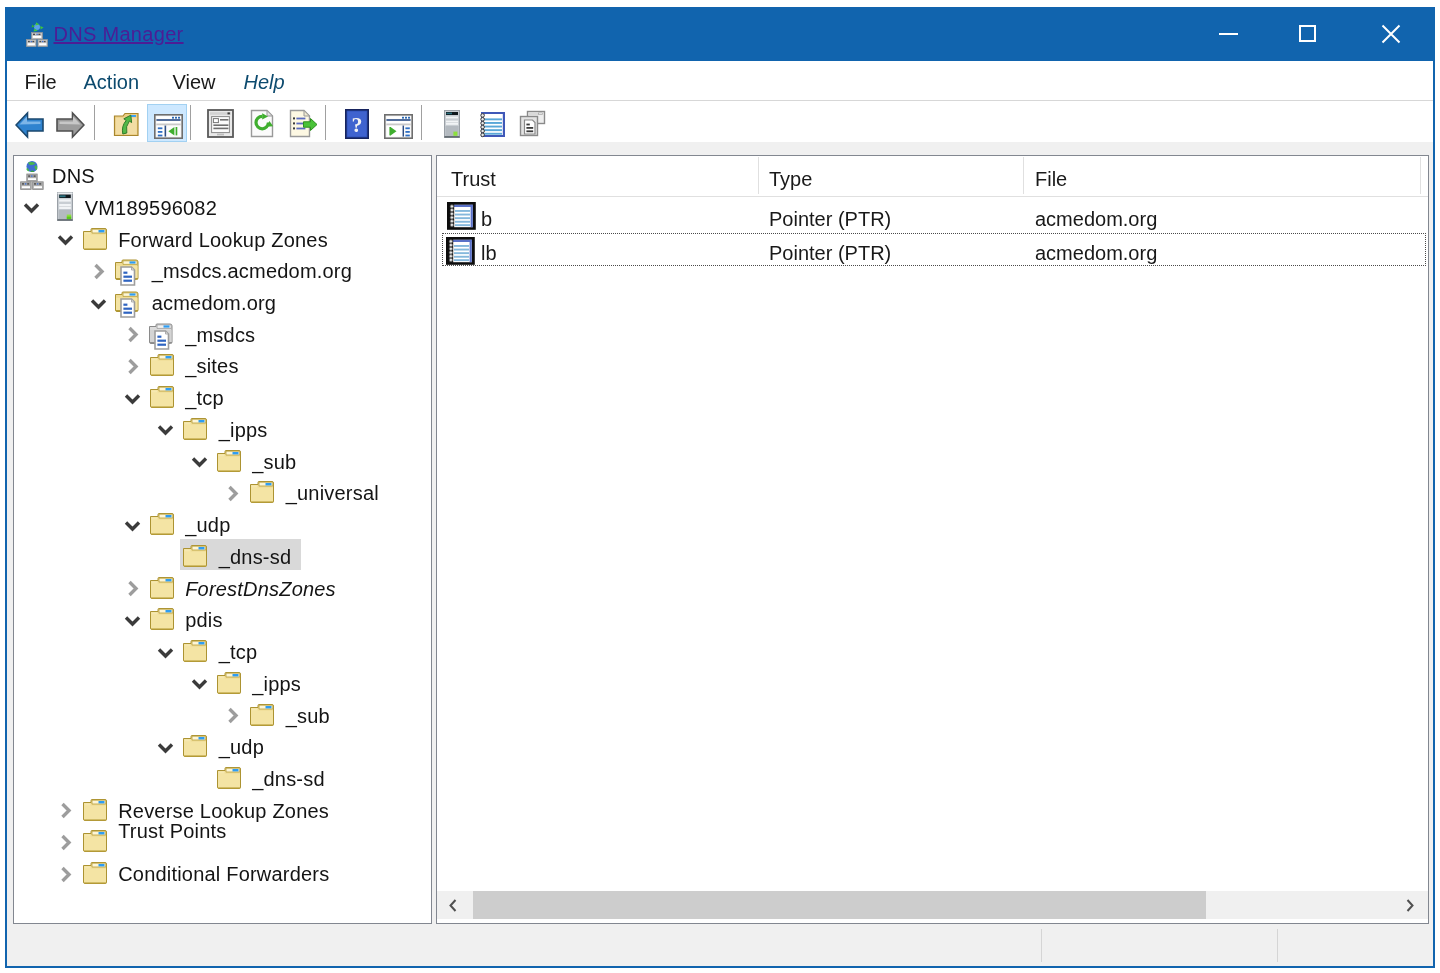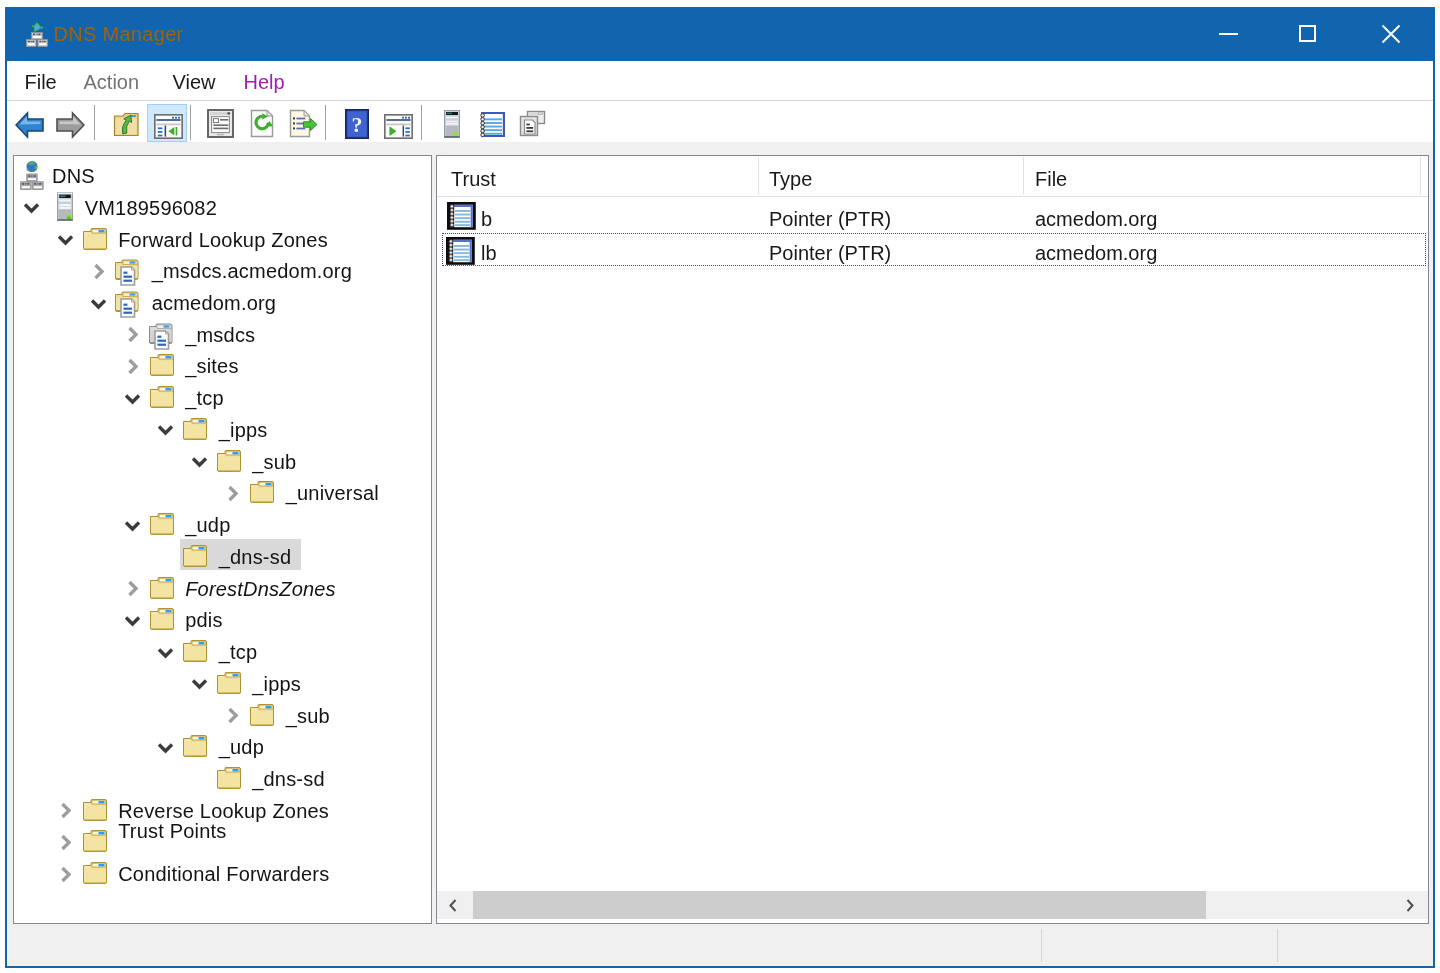--- a/index.html
+++ b/index.html
@@ -36,32 +36,32 @@
         <rect x="6.4" y="20.9" width="1.8" height="1.3"></rect>
 <rect x="13.4" y="20.9" width="1.8" height="1.3"></rect>
         <rect x="17.8" y="20.9" width="1.8" height="1.3"></rect>
 </g>
 <g fill="#3e6fd0">
         <rect x="10.4" y="13.7" width="1.4" height="1.3"></rect>
         <rect x="4.6" y="20.9" width="1.4" height="1.3"></rect>
         <rect x="16" y="20.9" width="1.4" height="1.3"></rect>
       </g>
 </svg></div>
-<div class="abs" style="left:53.5px;top:23px;font-size:20px;color:#a16207;letter-spacing:0.3px;">DNS Manager</div>
+<div class="abs" style="left:53.5px;top:23px;font-size:20px;color:#4c1d95;letter-spacing:0.3px;text-decoration:underline;">DNS Manager</div>
 
 <div class="abs" style="left:1219px;top:33px;width:19px;height:2px;background:#ffffff;"></div>
 <div class="abs" style="left:1299px;top:25px;width:17px;height:17px;border:2px solid #ffffff;box-sizing:border-box;"></div>
 <svg class="abs" style="left:1381px;top:24px;" width="20" height="20" viewBox="0 0 20 20">
     <path d="M1.5 1.5 L18.5 18.5 M18.5 1.5 L1.5 18.5" stroke="#ffffff" stroke-width="2"></path>
   </svg>
 
 <div class="abs" style="left:24.5px;top:71px;font-size:20px;color:#1a1a1a;">File</div>
-<div class="abs" style="left:83.5px;top:71px;font-size:20px;color:#737373;">Action</div>
+<div class="abs" style="left:83.5px;top:71px;font-size:20px;color:#0c4a6e;">Action</div>
 <div class="abs" style="left:172.5px;top:71px;font-size:20px;color:#1a1a1a;">View</div>
-<div class="abs" style="left:243.5px;top:71px;font-size:20px;color:#a21caf;">Help</div>
+<div class="abs" style="left:243.5px;top:71px;font-size:20px;color:#0c4a6e;font-style:italic;">Help</div>
 <div class="abs" style="left:7px;top:100px;width:1426px;height:1px;background:#d7d7d7;"></div>
 
 <div style="position:absolute;left:15px;top:111px;"><svg width="30" height="28" viewBox="0 0 30 28">
       <path d="M12.5 2 L12.5 8 L28 8 L28 20 L12.5 20 L12.5 26 L1 14 Z" fill="#2f83cf" stroke="#1b486e" stroke-width="1.6"></path>
       <path d="M12 5.5 L12 10.5 L25.5 10.5 L25.5 13 L4.5 13.5 Z" fill="#7db6e8"></path>
     </svg></div>
 <div style="position:absolute;left:55px;top:111px;"><svg width="30" height="28" viewBox="0 0 30 28">
       <path d="M17.5 2 L17.5 8 L2 8 L2 20 L17.5 20 L17.5 26 L29 14 Z" fill="#9c9c9c" stroke="#4f4f4f" stroke-width="1.6"></path>
       <path d="M18 5.5 L18 10.5 L4.5 10.5 L4.5 13 L25.5 13.5 Z" fill="#c7c7c7"></path>
     </svg></div>

